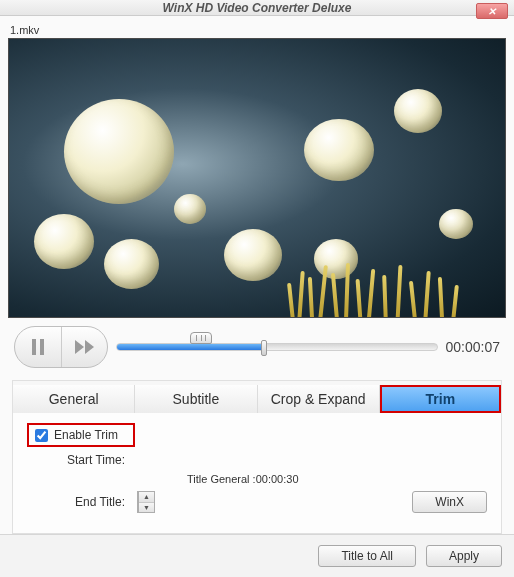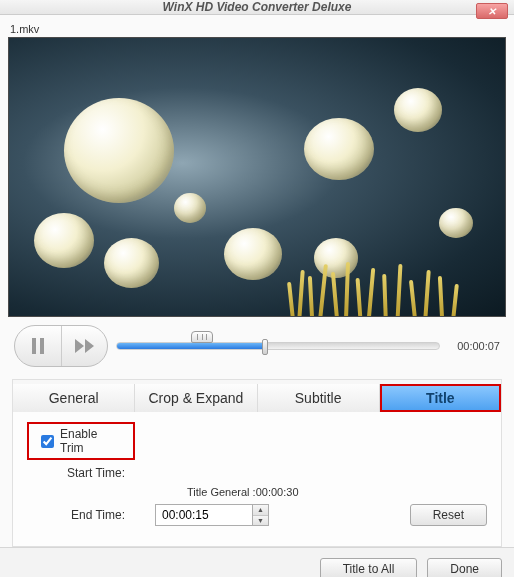--- a/index.html
+++ b/index.html
@@ -63,42 +63,42 @@
     background:linear-gradient(#fff,#dedede);
   }
   .slider-trim::before, .slider-trim::after, .slider-trim span {
     content:""; position:absolute; top:2px; bottom:2px; width:1px; background:#9a9a9a;
   }
   .slider-trim::before{left:5px;} .slider-trim::after{right:5px;} .slider-trim span{left:10px;}
   .slider-knob {
     position:absolute; top:-4px; left:46%; width:6px; height:16px; margin-left:-3px;
     background:linear-gradient(#fafafa,#cfcfcf); border:1px solid #9a9a9a; border-radius:2px;
   }
-  .time-label { font-size:11px; color:#444; min-width:52px; text-align:right;}
+  .time-label { font-size:14px; color:#444; min-width:52px; text-align:right;}
   .tabs-outer { margin: 4px 4px 0 4px; border:1px solid #e0e0e0; border-bottom:none; padding-top:4px; background:#f7f7f7;}
   .tabs {
     display:flex; height:28px;
   }
   .tab {
     flex:1; display:flex; align-items:center; justify-content:center;
     font-size:14px; color:#333; border-right:1px solid #dcdcdc; cursor:pointer;
     background:linear-gradient(#fdfdfd,#ececec);
   }
   .tab:last-child{border-right:none;}
   .tab.active {
     background:linear-gradient(#8fcaff,#4a9ff0); color:#10426e; font-weight:bold;
   }
   .tab.hl { outline:2px solid #d40000; outline-offset:-2px; }
   .panel {
     border:1px solid #e0e0e0; border-top:none; margin:0 4px; padding:10px 14px 14px 14px;
     background:#fdfdfd; font-size:12px; color:#333;
   }
-  .enable-row { display:flex; align-items:center; gap:6px; border:2px solid #d40000; width:108px; padding:3px 12px; margin-bottom:0;}
+  .enable-row { display:flex; align-items:center; gap:6px; border:2px solid #d40000; width:108px; padding:3px 6px; margin-bottom:0;}
   .enable-row input { accent-color:#2a7ae0; }
-  .time-row { display:flex; align-items:center; gap:30px; margin:6px 0 6px 28px;}
+  .time-row { display:flex; align-items:center; gap:12px; margin:6px 0 6px 28px;}
   .time-row label { width:70px; text-align:right; }
   .spinner { display:flex; align-items:stretch; border:1px solid #adadad; height:22px; background:#fff;}
   .spinner input { width:96px; border:none; padding:0 6px; font-size:12px; outline:none;}
   .spinner .arrows { width:16px; display:flex; flex-direction:column; border-left:1px solid #adadad;}
   .spinner .arrows div { flex:1; display:flex; align-items:center; justify-content:center; font-size:7px; color:#555; background:linear-gradient(#f6f6f6,#e2e2e2); cursor:pointer;}
   .spinner .arrows div + div{border-top:1px solid #c8c8c8;}
   .duration { font-size:11px; color:#333; margin-left:160px; margin-top:2px;}
   .reset-btn, .footer-btn {
     height:22px; border:1px solid #a8a8a8; border-radius:3px; padding:0 22px;
     background:linear-gradient(#fcfcfc,#e4e4e4); font-size:12px; color:#333; cursor:pointer;
@@ -173,50 +173,49 @@
             </div>
           <div class="slider-knob"></div>
         </div>
       </div>
       <div class="time-label">00:00:07</div>
     </div>
 
     <div class="tabs-outer">
     <div class="tabs">
       <div class="tab">General</div>
+      <div class="tab">Subtitle</div>
       <div class="tab">Crop &amp; Expand</div>
-      <div class="tab">Subtitle</div>
-      <div class="tab active hl">Title</div>
+      <div class="tab active hl">Trim</div>
     </div>
     </div>
 
     <div class="panel">
       <div class="enable-row">
         <input type="checkbox" checked="" style="">
         <span>Enable Trim</span>
       </div>
 
       <div class="time-row">
         <label>Start Time:</label>
       </div>
 
       <div class="duration">Title General :00:00:30</div>
 
       <div class="time-row">
-        <label>End Time:</label>
+        <label>End Title:</label>
         <div class="spinner">
-          <input value="00:00:15" style="">
           <div class="arrows">
             <div>▲</div>
             <div>▼</div>
           </div>
         </div>
         <div style="flex:1"></div>
-        <button class="reset-btn">Reset</button>
+        <button class="reset-btn">WinX</button>
       </div>
     </div>
   </div>
 
   <div class="footer">
     <button class="footer-btn">Title to All</button>
-    <button class="footer-btn">Done</button>
+    <button class="footer-btn">Apply</button>
   </div>
 </div>
 
 </body></html>

